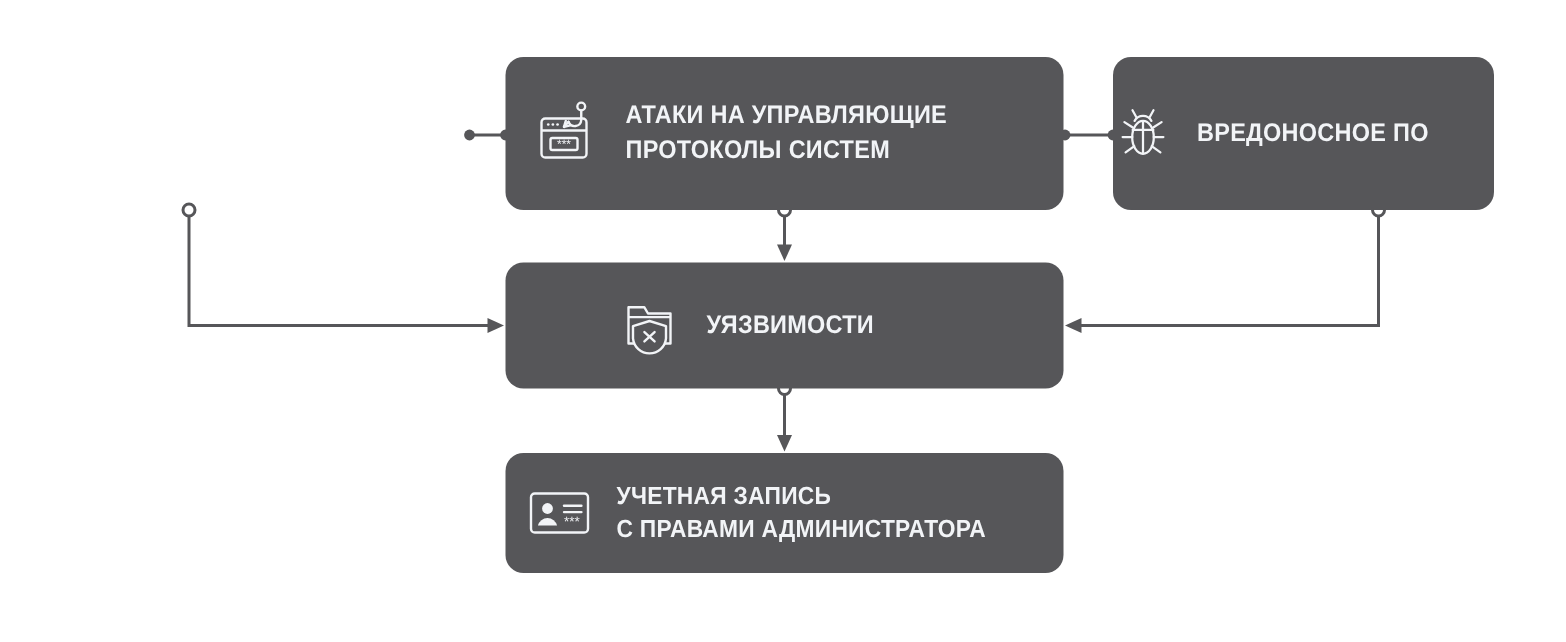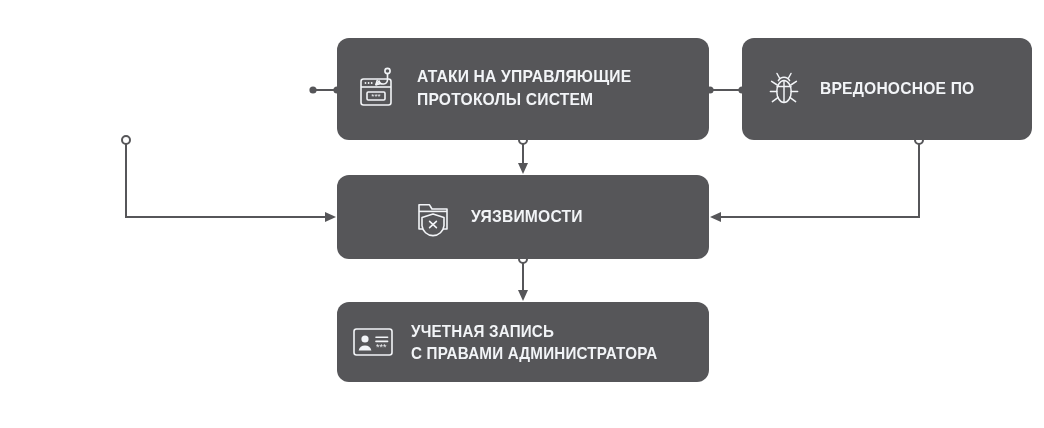--- a/index.html
+++ b/index.html
@@ -46,21 +46,21 @@
     transform: scaleX(0.92);
     transform-origin: left center;
   }
   
   #node-web-apps   { left: 48px;  top: 42px;  width: 264px; height: 98px; padding-left: 22px; }
   #node-web-apps .node-label { margin-left: 16px; }
 
   #node-protocol-attacks { left: 337px; top: 38px;  width: 372px; height: 102px; padding-left: 20px; }
   #node-protocol-attacks .node-label { margin-left: 16px; }
 
-  #node-malware   { left: 742px; top: 38px;  width: 290px; height: 102px; padding-left: 22px; }
+  #node-malware   { left: 742px; top: 38px;  width: 254px; height: 102px; }
   #node-malware .node-label { margin-left: 16px; }
 
   #node-vulnerabilities { left: 337px; top: 175px; width: 372px; height: 84px; padding-left: 78px; }
   #node-vulnerabilities .node-label { margin-left: 16px; }
 
   #node-admin-account { left: 337px; top: 302px; width: 372px; height: 80px; padding-left: 14px; }
   #node-admin-account .node-label { margin-left: 16px; font-size: 16.5px; }
 
   #links {
     position: absolute;

